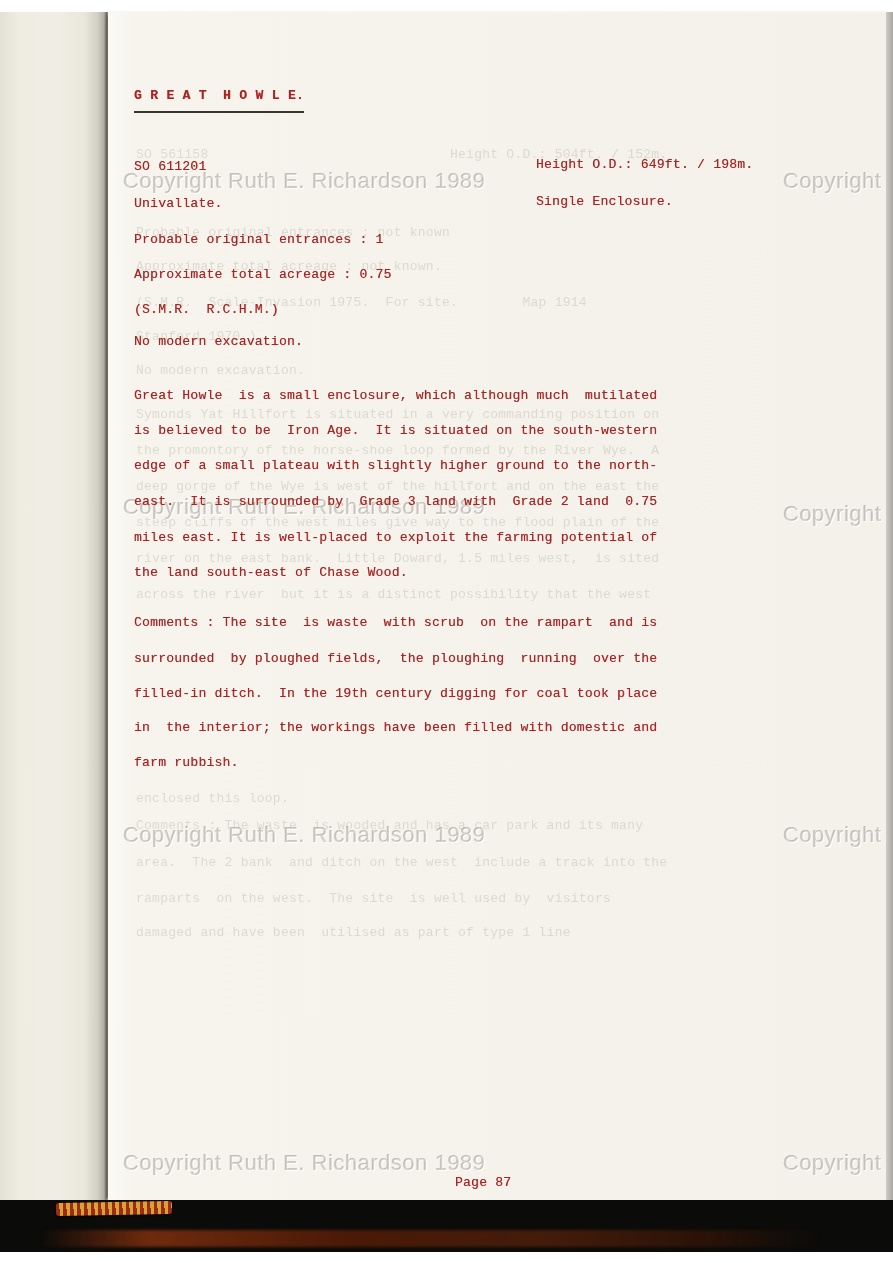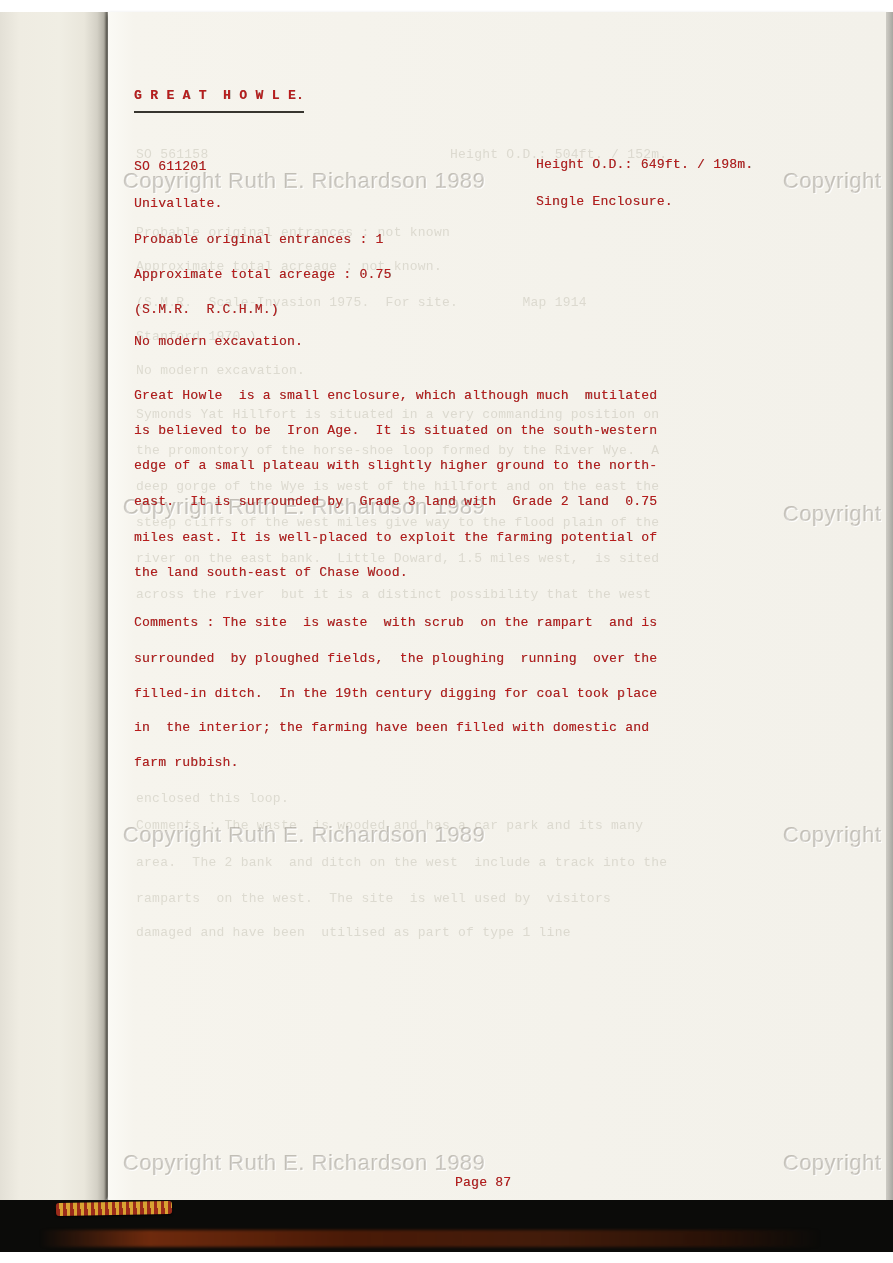--- a/index.html
+++ b/index.html
@@ -127,18 +127,18 @@
   <div class="tl" style="top:385px">Great Howle  is a small enclosure, which although much  mutilated</div>
   <div class="tl" style="top:420px">is believed to be  Iron Age.  It is situated on the south-western</div>
   <div class="tl" style="top:455px">edge of a small plateau with slightly higher ground to the north-</div>
   <div class="tl" style="top:491px">east.  It is surrounded by  Grade 3 land with  Grade 2 land  0.75</div>
   <div class="tl" style="top:527px">miles east. It is well-placed to exploit the farming potential of</div>
   <div class="tl" style="top:562px">the land south-east of Chase Wood.</div>
 
   <div class="tl" style="top:612px">Comments : The site  is waste  with scrub  on the rampart  and is</div>
   <div class="tl" style="top:648px">surrounded  by ploughed fields,  the ploughing  running  over the</div>
   <div class="tl" style="top:683px">filled-in ditch.  In the 19th century digging for coal took place</div>
-  <div class="tl" style="top:717px">in  the interior; the farming have been filled with domestic and</div>
+  <div class="tl" style="top:717px">in  the interior; the workings have been filled with domestic and</div>
   <div class="tl" style="top:752px">farm rubbish.</div>
 
   <div class="tl pgnum" style="top:1172px">Page 87</div>
 
 </div>
 
 </body></html>

